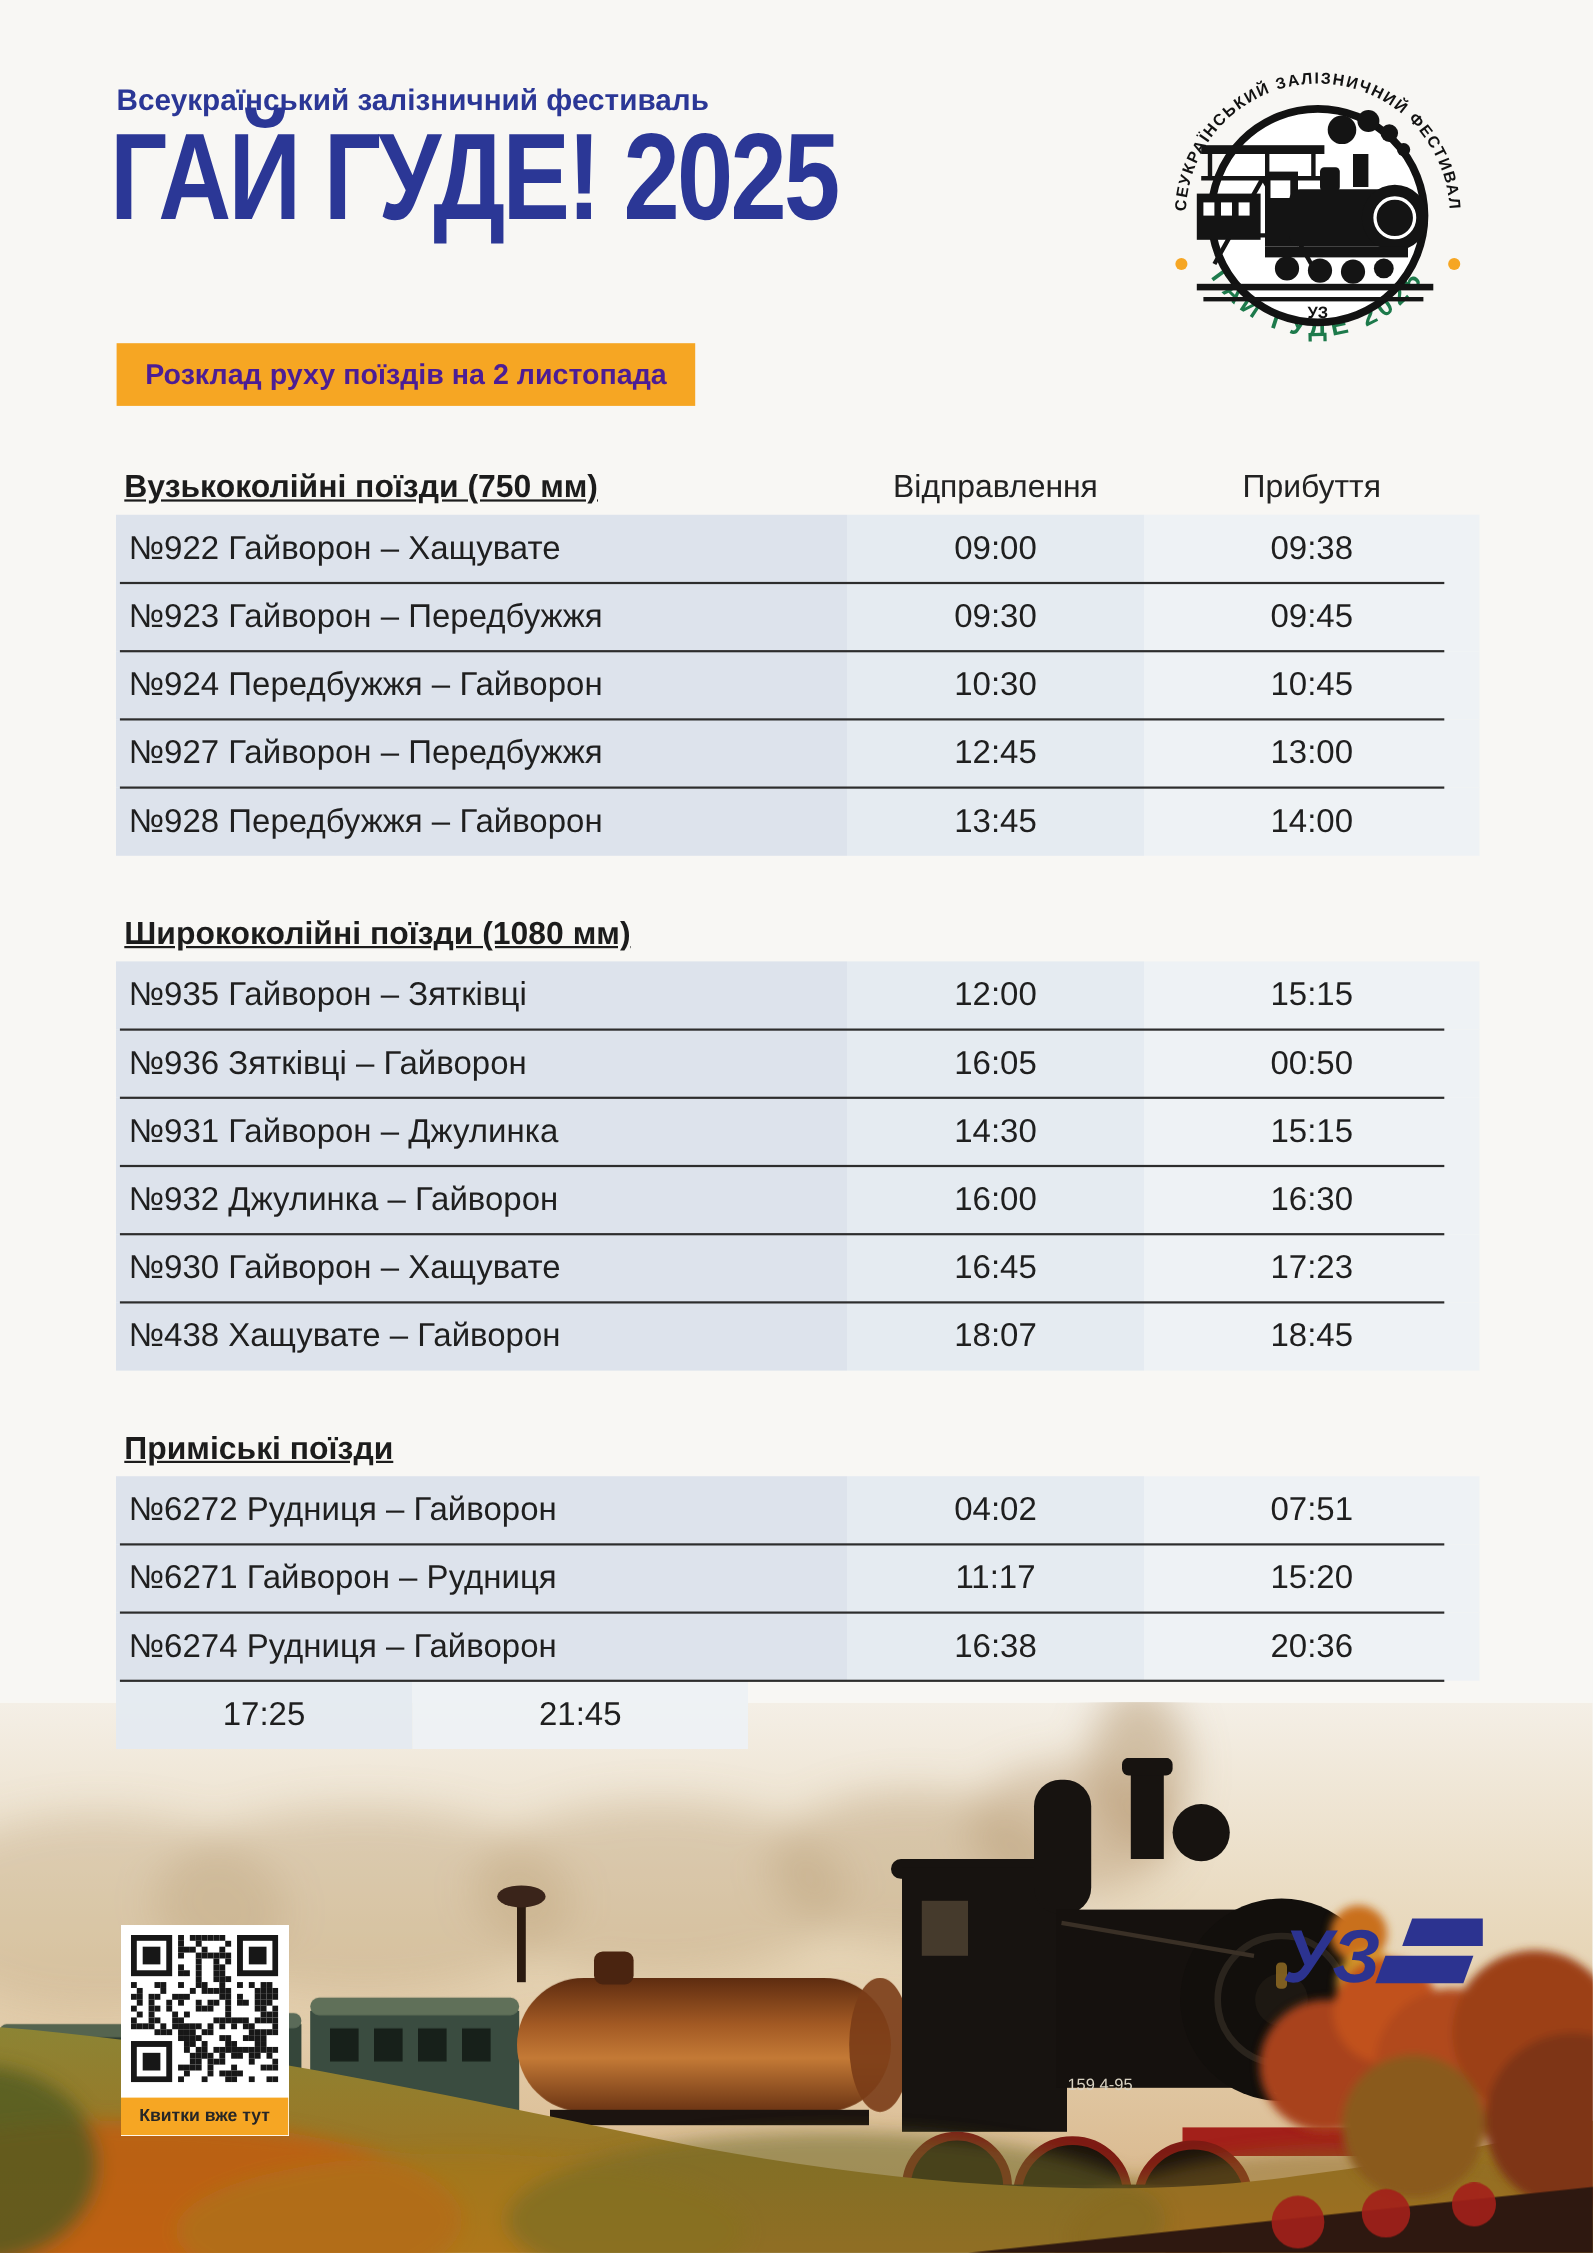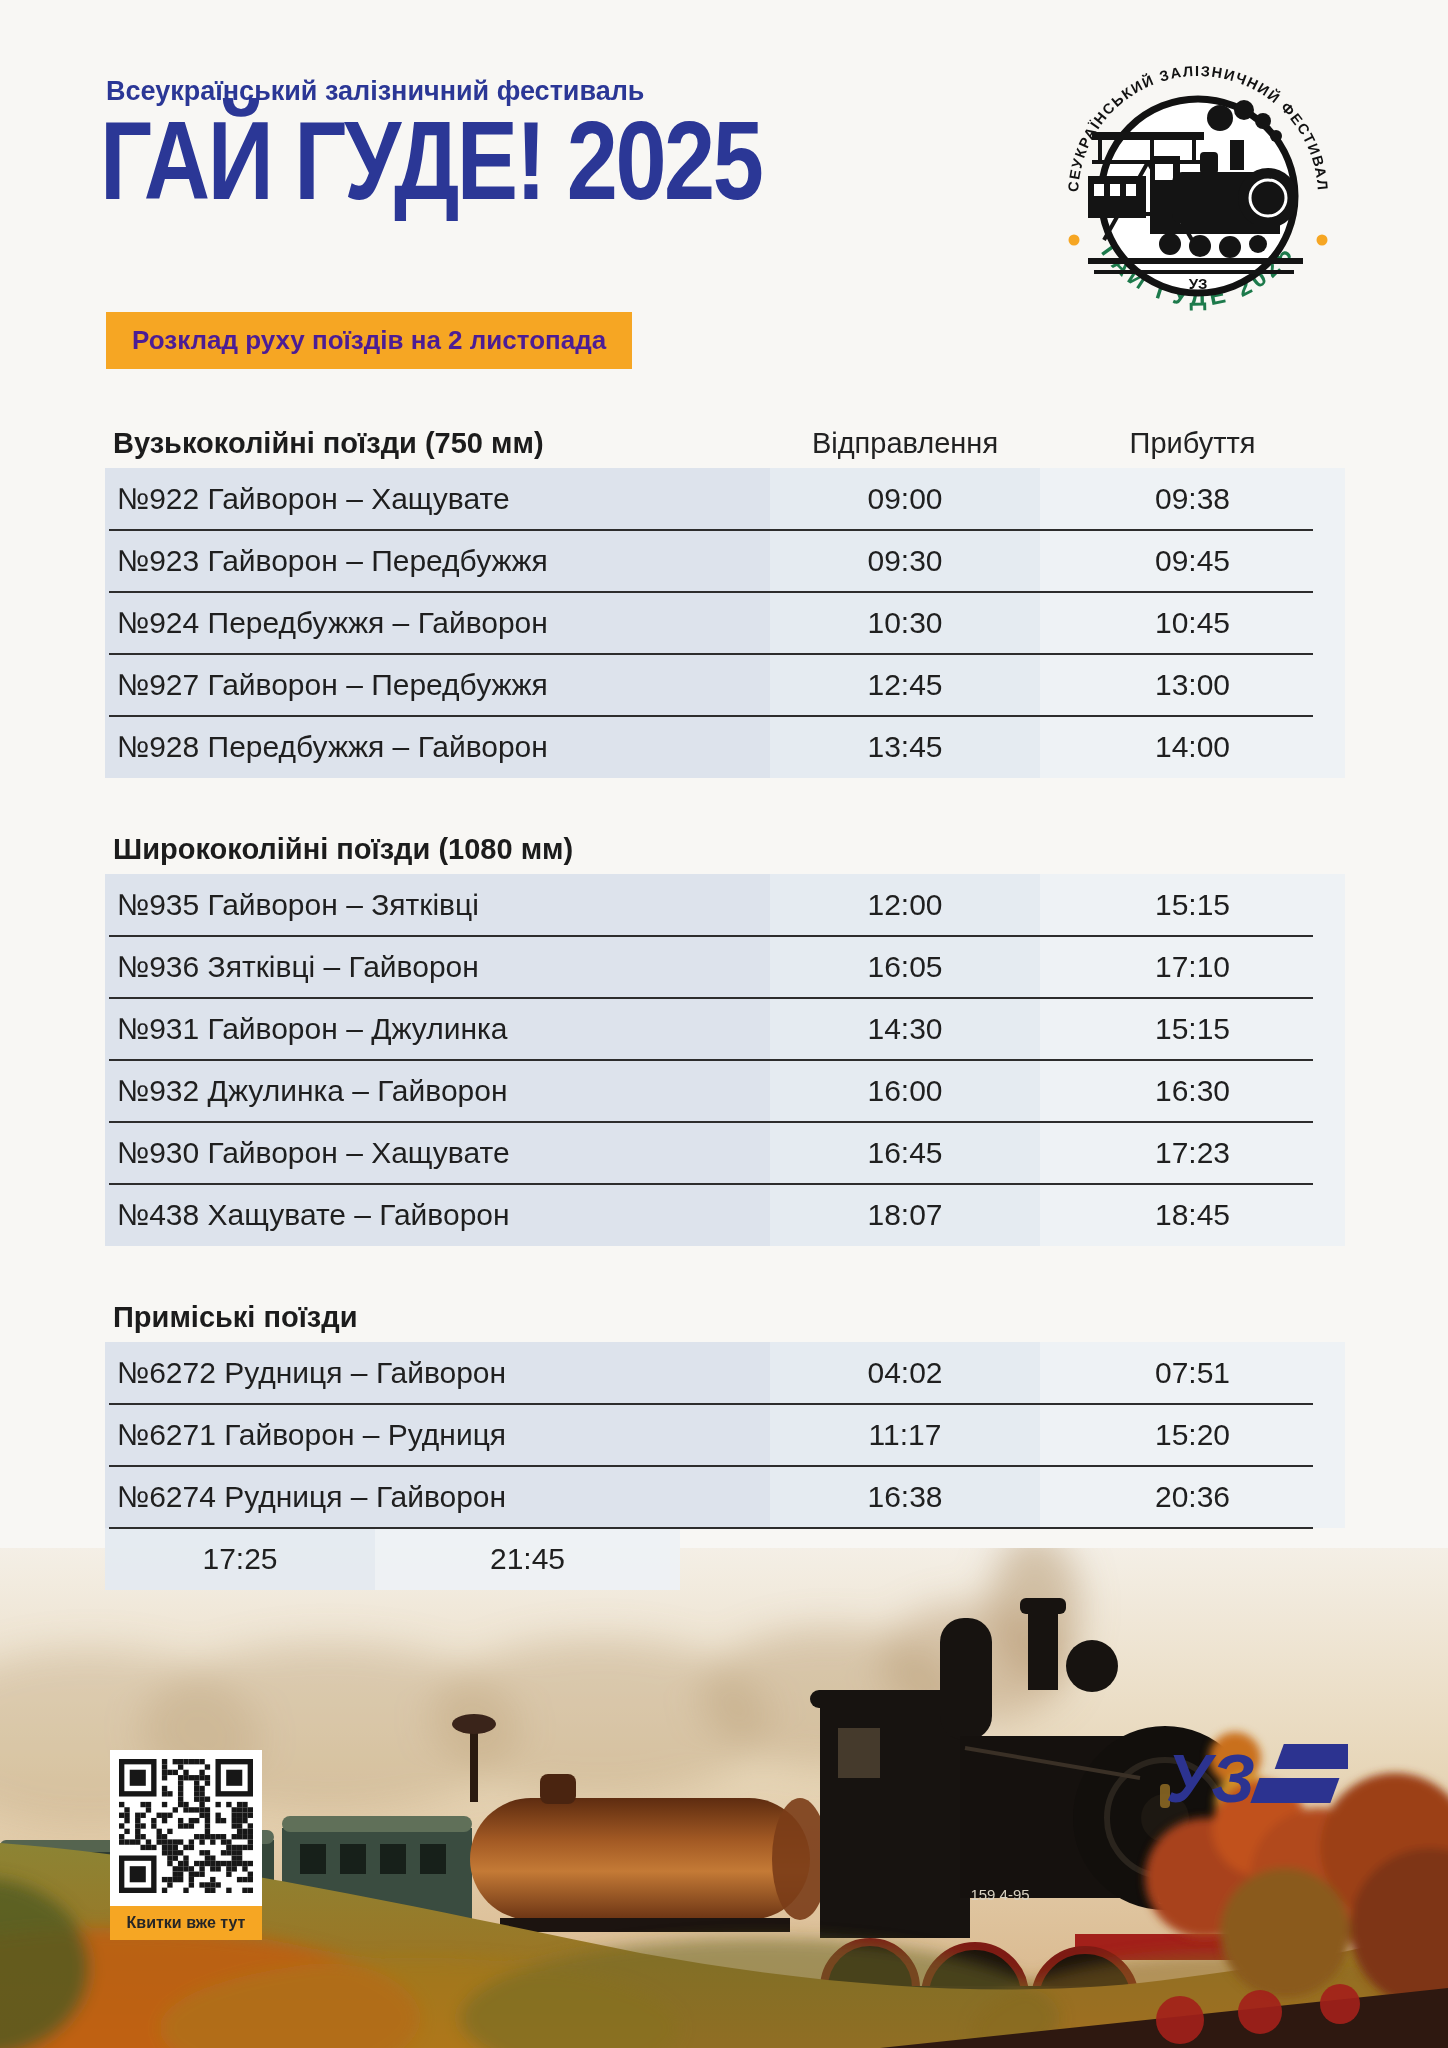--- a/index.html
+++ b/index.html
@@ -12,21 +12,21 @@
          color:#2b3796;transform:scaleX(.82);transform-origin:left top;white-space:nowrap;z-index:3;}
   .badge{position:absolute;left:106px;top:312px;background:#f6a623;color:#4c1d95;font-size:26px;
          font-weight:700;padding:13px 26px;z-index:3;white-space:nowrap;}
 
   .emblem{position:absolute;left:1052px;top:44px;width:292px;height:292px;z-index:3;}
 
   
   #sections{position:absolute;left:105px;top:418px;width:1240px;z-index:2;}
   .section{margin-bottom:46px;}
   .s-header{display:flex;height:50px;align-items:center;}
-  .s-heading{width:665px;font-size:29px;font-weight:700;color:#1c1c1c;padding-left:8px;box-sizing:border-box;}
+  .s-heading{width:665px;font-size:29px;font-weight:700;color:#1c1c1c;padding-left:8px;box-sizing:border-box;text-decoration:underline;}
   .col-label{font-size:29px;color:#222;text-align:center;}
   .col-dep{width:270px;}
   .col-arr{width:305px;}
   .t-row{display:flex;height:62px;position:relative;}
   .t-row:not(:last-child)::after{content:"";position:absolute;left:4px;right:32px;bottom:-1px;
          border-bottom:2px solid #2d2d2d;z-index:1;}
   .c-name{width:665px;background:rgba(219,226,235,.95);font-size:30px;color:#1f1f1f;display:flex;
           align-items:center;padding-left:12px;box-sizing:border-box;}
   .c-dep{width:270px;background:rgba(228,234,240,.95);font-size:30px;color:#1f1f1f;display:flex;
          align-items:center;justify-content:center;}
@@ -153,21 +153,21 @@
     <div class="t-rows">
   <div class="t-row">
     <div class="c-name">№935 Гайворон – Зятківці</div>
     <div class="c-dep">12:00</div>
     <div class="c-arr">15:15</div>
   </div>
 
   <div class="t-row">
     <div class="c-name">№936 Зятківці – Гайворон</div>
     <div class="c-dep">16:05</div>
-    <div class="c-arr">17:10</div>
+    <div class="c-arr">00:50</div>
   </div>
 
   <div class="t-row">
     <div class="c-name">№931 Гайворон – Джулинка</div>
     <div class="c-dep">14:30</div>
     <div class="c-arr">15:15</div>
   </div>
 
   <div class="t-row">
     <div class="c-name">№932 Джулинка – Гайворон</div>

